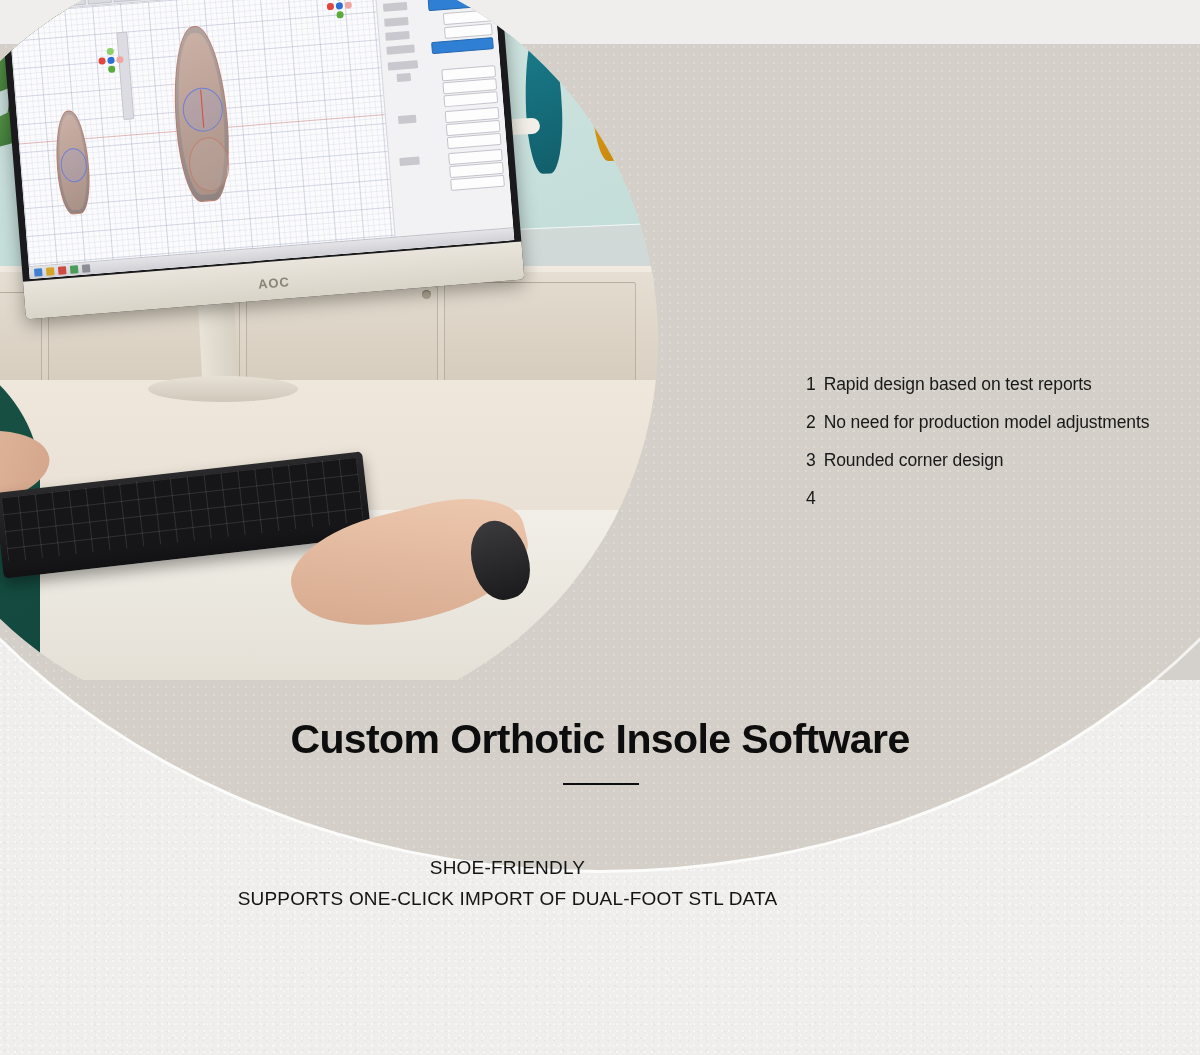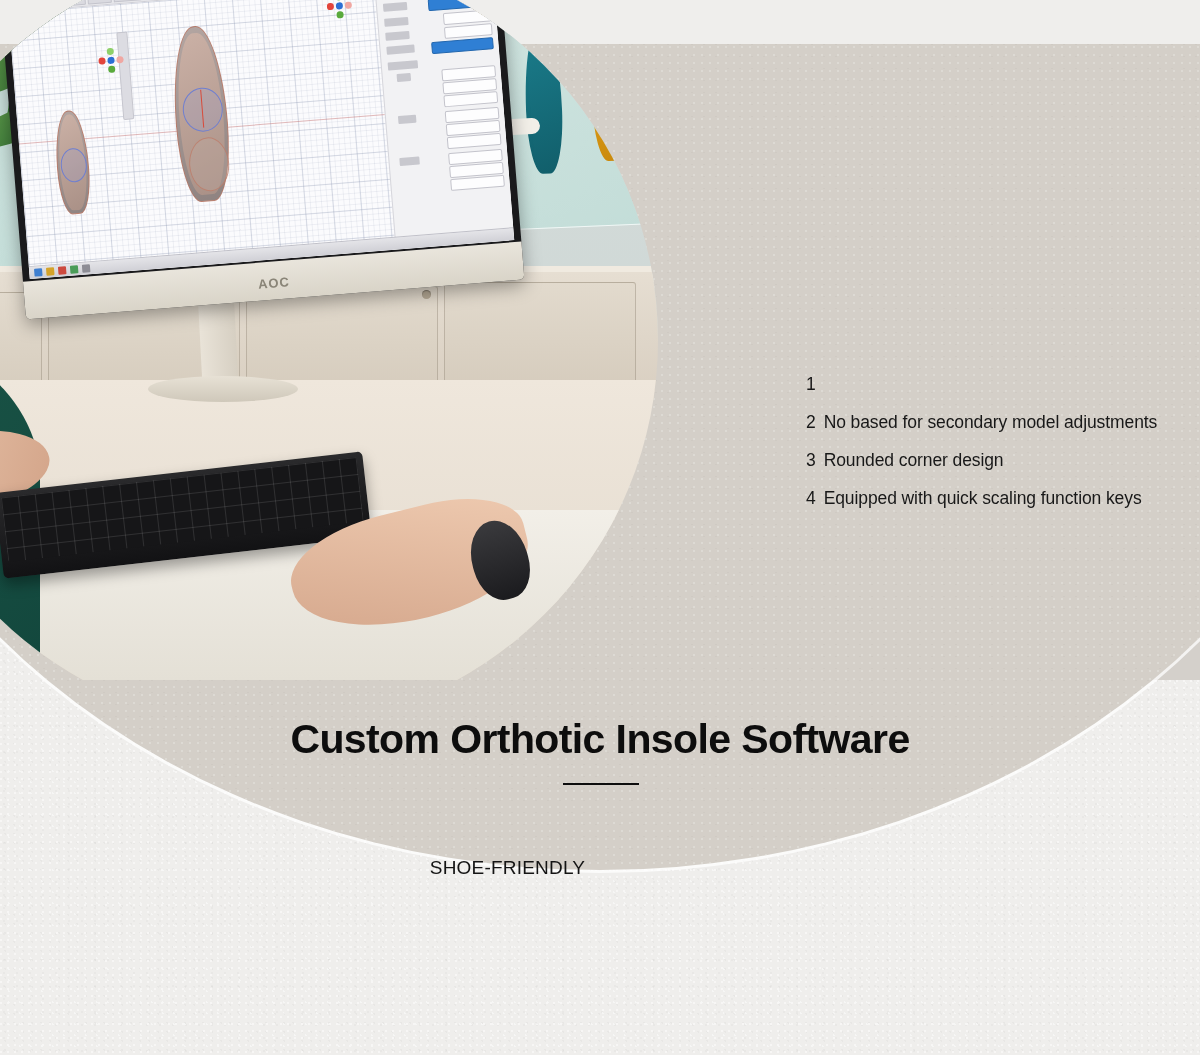--- a/index.html
+++ b/index.html
@@ -350,36 +350,37 @@
       <div id="kbd-face"></div>
     </div>
     <div class="ph" id="arm-r"></div>
     <div class="ph" id="mouse"></div>
   </div>
 </div>
 
 <div id="features">
   <div class="feat">
     <span class="num">1</span>
+    <span>Rapid design based on test reports</span>
   </div>
   <div class="feat">
     <span class="num">2</span>
-    <span>No based for secondary model adjustments</span>
+    <span>No need for production model adjustments</span>
   </div>
   <div class="feat">
     <span class="num">3</span>
     <span>Rounded corner design</span>
   </div>
   <div class="feat">
     <span class="num">4</span>
-    <span>Equipped with quick scaling function keys</span>
   </div>
 </div>
 
 <div id="headline">Custom Orthotic Insole Software</div>
 
 <div id="subline-wrap">
   <span id="emdash"></span>
 </div>
 
 <div id="speclist">
   <div class="spec">SHOE-FRIENDLY</div>
+  <div class="spec">SUPPORTS ONE-CLICK IMPORT OF DUAL-FOOT STL DATA</div>
 </div>
 
 </body></html>

